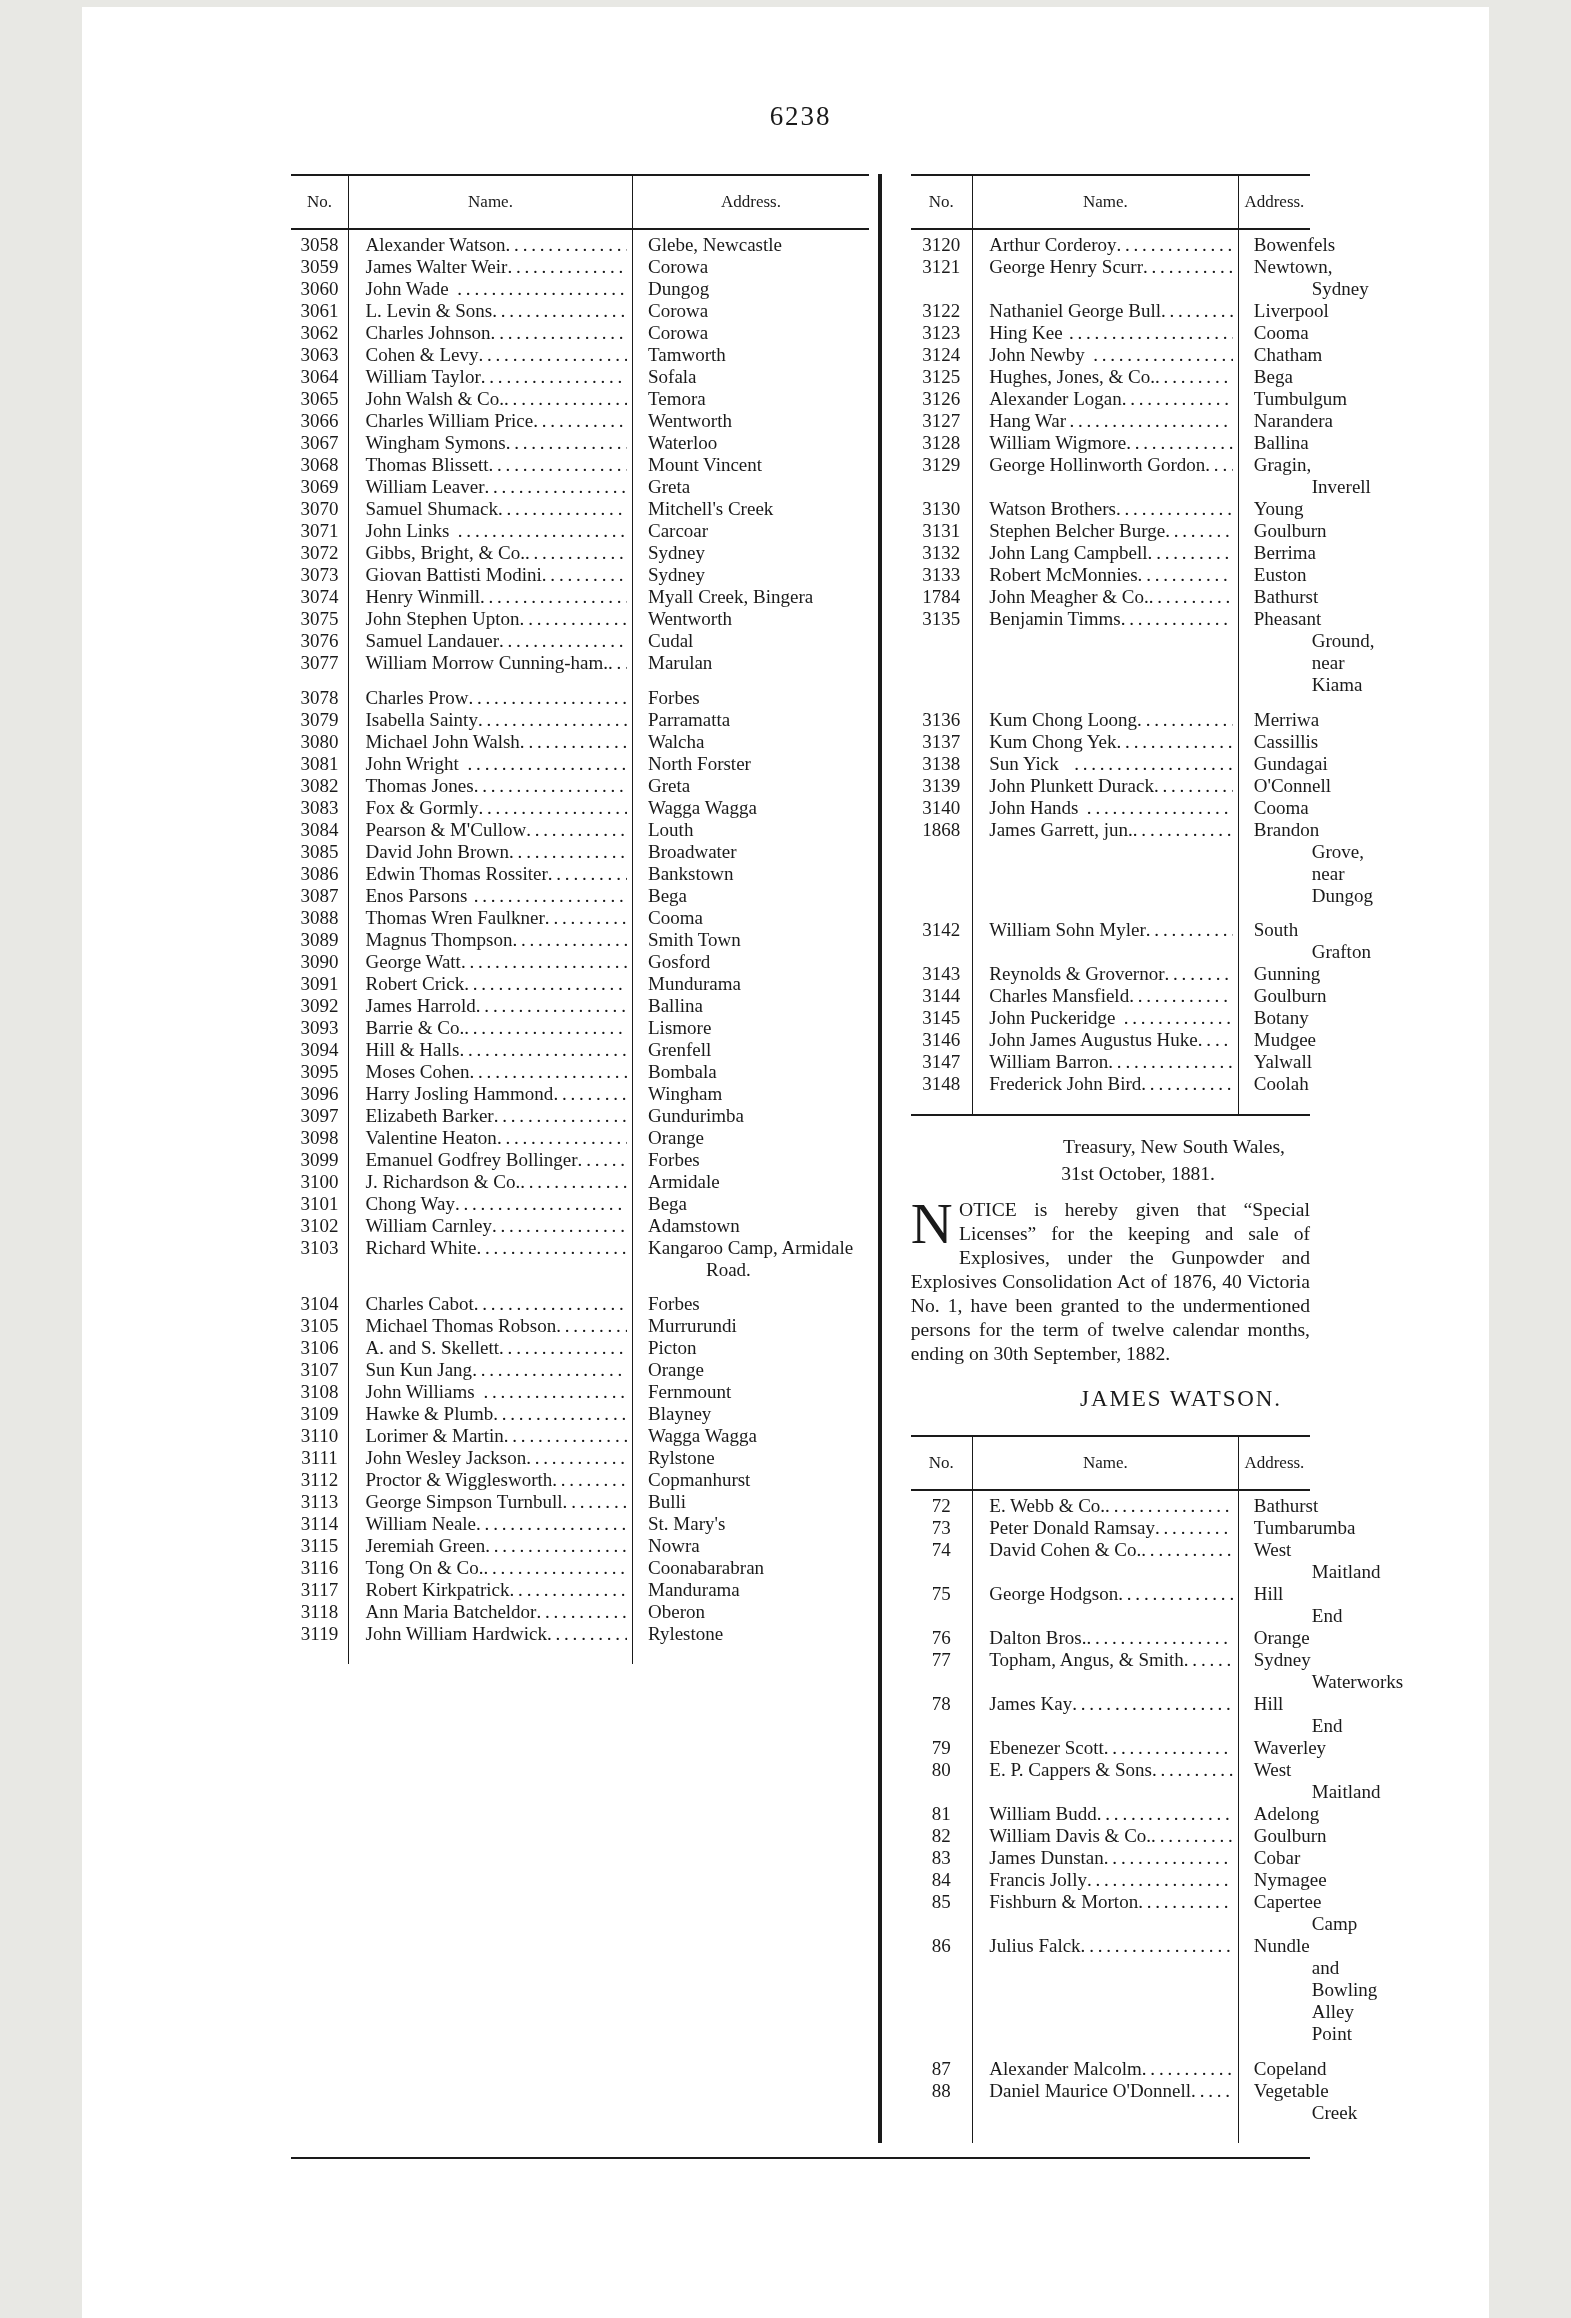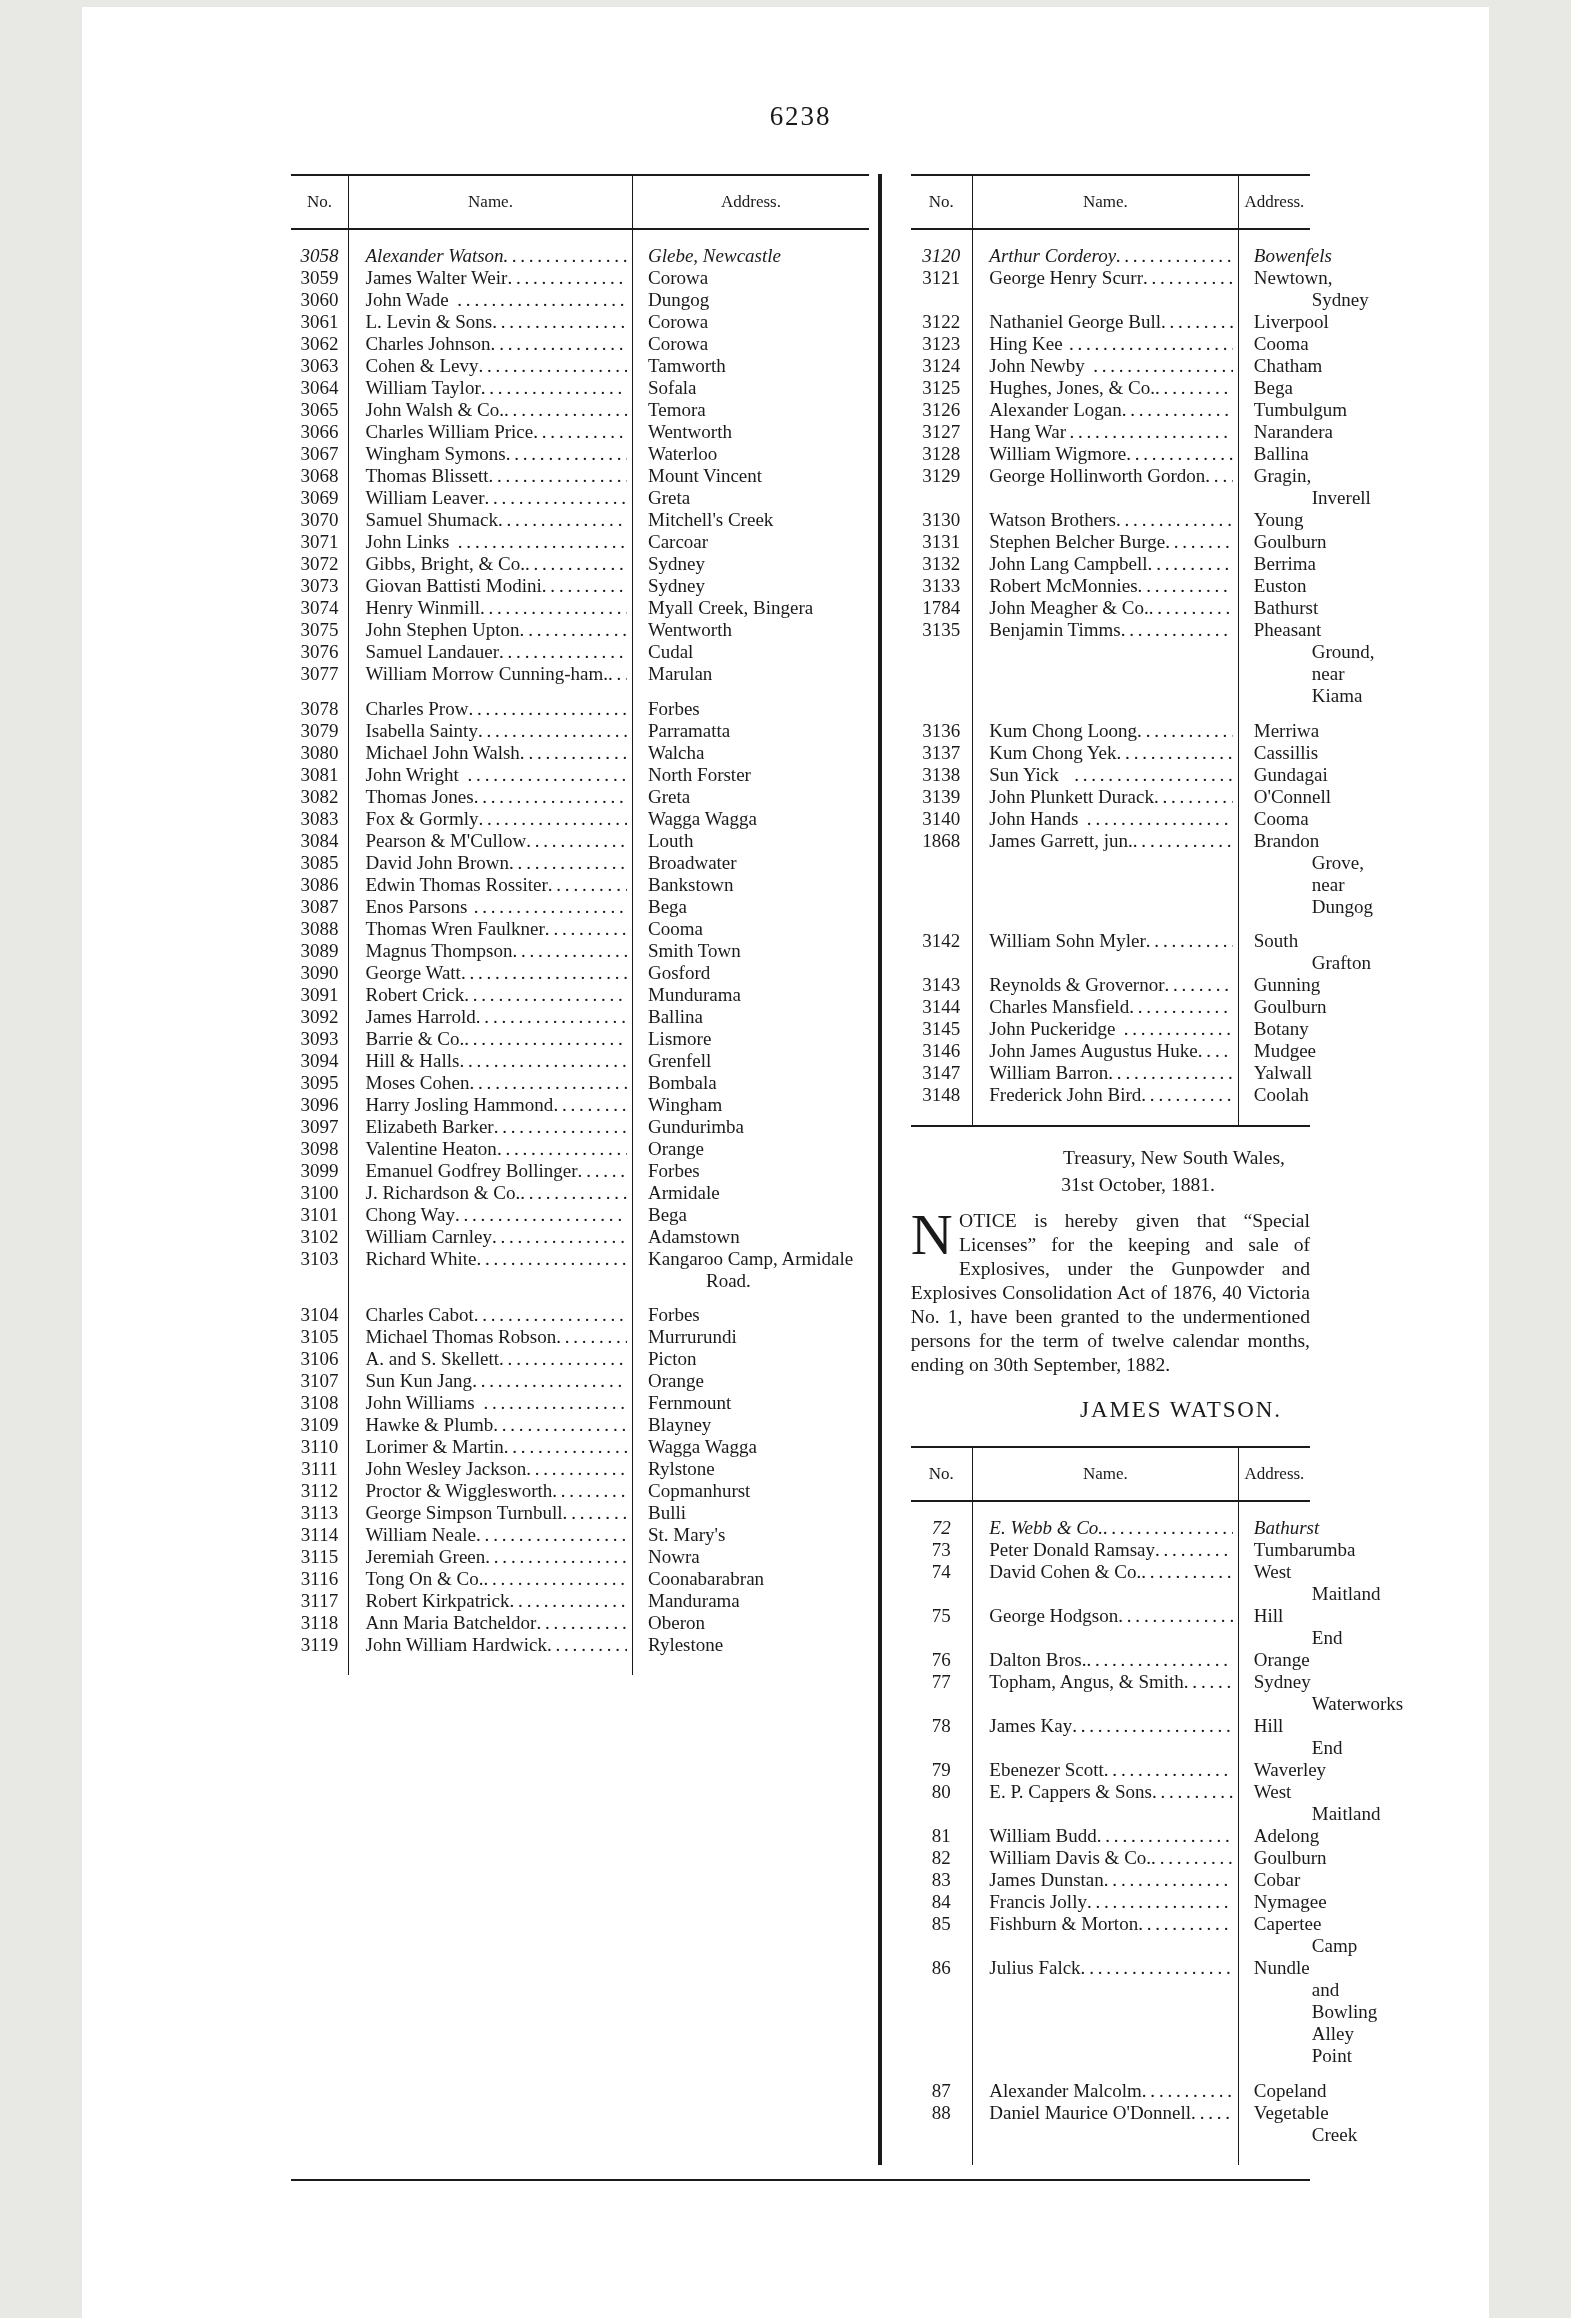--- a/index.html
+++ b/index.html
@@ -24,21 +24,21 @@
 
   .row{display:grid;}
   .cell{font-size:19px;line-height:22px;}
   .cell.no{text-align:center;padding:0 3.8px;}
   .cell.name{border-left:1.9px solid #1a1a1a;display:flex;align-items:baseline;padding-left:16.5px;padding-right:5px;min-width:0;}
   .nm{padding-left:49px;text-indent:-49px;min-width:0;}
   .leader{flex:1 1 6.3px;overflow:hidden;white-space:nowrap;letter-spacing:3.8px;}
   .leader::after{content:"......................................................................";}
   .cell.addr{border-left:1.9px solid #1a1a1a;padding-left:15px;padding-right:2.5px;min-width:0;}
   .addr-text{display:block;padding-left:58px;text-indent:-58px;}
-  .tbody .row:first-child .cell{padding-top:15px;font-style:italic;}
+  .tbody .row:first-child .cell{padding-top:4px;}
   .tbody .row:last-child .cell{padding-bottom:19px;}
   .gap-after .cell{padding-bottom:12.7px;}
   .closed .tbody{border-bottom:2.5px solid #1a1a1a;}
 
   .treasury{text-align:right;font-size:19.6px;line-height:27px;margin-top:16.5px;}
   .treasury .place{padding-right:25px;}
   .treasury .date{padding-right:95px;}
   .notice{margin-top:11.4px;font-size:19.6px;line-height:24px;text-align:justify;}
   .drop{float:left;font-size:58px;line-height:46px;padding:2.5px 6.3px 0 0;}
   .signature{text-align:right;font-size:23px;letter-spacing:1.9px;margin:15px 28px 23px 0;}

